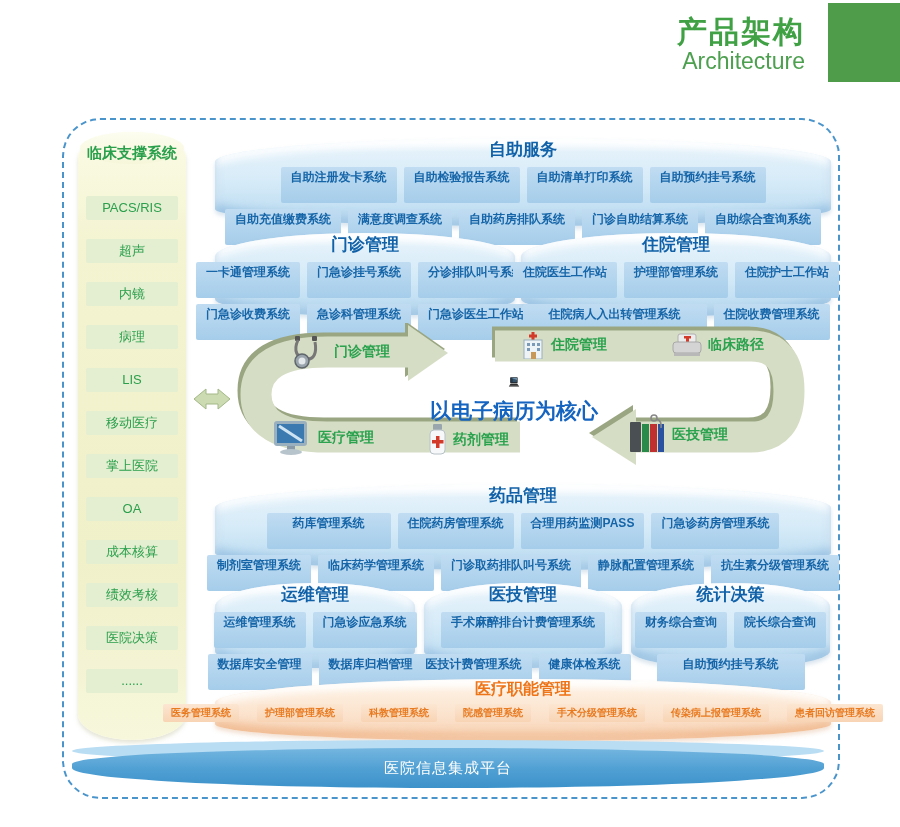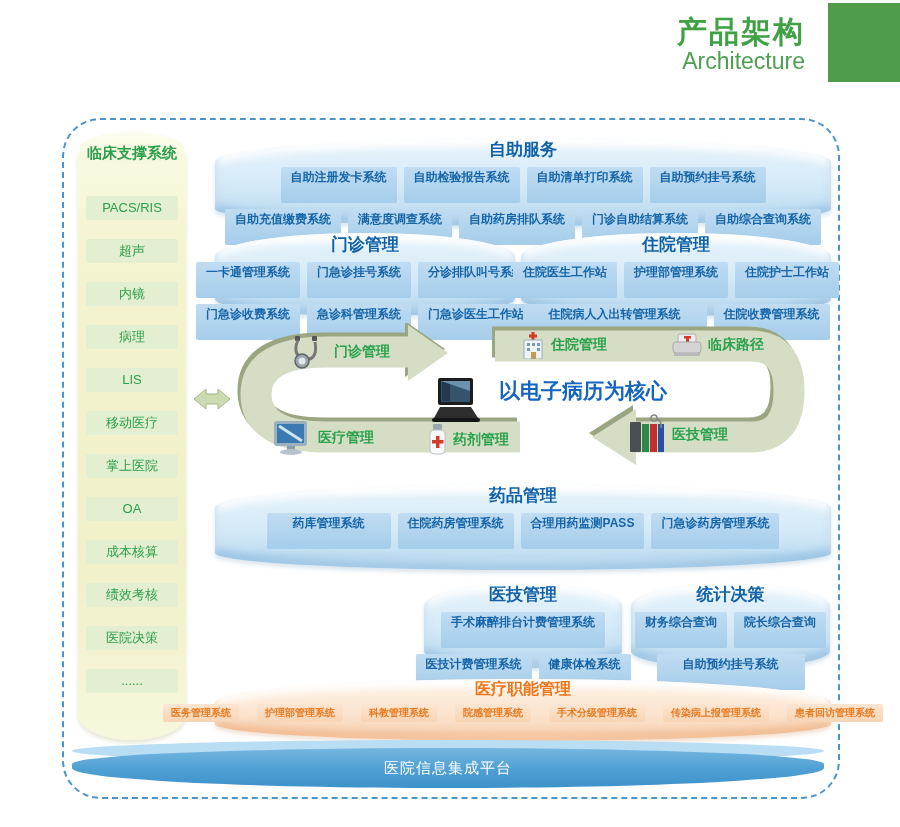--- a/index.html
+++ b/index.html
@@ -40,21 +40,21 @@
   .panel.orange{background:linear-gradient(180deg,#fffdfb 0%,#fdeede 22%,#fbe2cc 60%,#f8d5b8 88%,#fbe3d0 100%);
     box-shadow:inset 0 -7px 9px rgba(230,150,90,.4),inset 0 6px 8px rgba(255,255,255,.9),0 3px 4px rgba(220,170,130,.35);}
   .panel.orange .ptitle{color:#ee7418;font-size:16px;}
   .chip-o{height:18px;line-height:18px;padding:0 8px;background:linear-gradient(180deg,#fce6d2,#f8d4b4);
     color:#e87a20;font-size:10px;font-weight:bold;border-radius:2px;white-space:nowrap;}
 
   
   .flow-svg{position:absolute;left:232px;top:323px;}
   .link-svg{position:absolute;left:192px;top:385px;}
   .flow-node{position:absolute;display:flex;align-items:center;gap:6px;font-size:14px;font-weight:bold;color:#2aa24e;}
-  .flow-core{position:absolute;display:flex;gap:17px;font-size:21px;font-weight:bold;color:#1464c0;}
+  .flow-core{position:absolute;display:flex;align-items:center;gap:10px;font-size:21px;font-weight:bold;color:#1464c0;flex-direction:column;}
 
   
   .platform{position:absolute;left:72px;top:740px;width:752px;height:48px;}
   .platform-top{position:absolute;left:0;right:0;top:0;height:22px;border-radius:50%;background:#b9ddf3;}
   .platform-body{position:absolute;left:0;right:0;top:8px;bottom:0;border-radius:50% / 16px 16px 20px 20px;
     background:linear-gradient(180deg,#74b6e0 0%,#4f9fd3 55%,#3c92ca 100%);}
   .platform-label{position:absolute;left:0;right:0;top:19px;text-align:center;color:#fff;font-size:15px;font-weight:normal;letter-spacing:1px;}
 </style>
 </head>
 <body>
@@ -231,22 +231,40 @@
   </div>
 
   <div class="panel" style="left:215px;top:484px;width:616px;height:86px;">
     <div class="ptitle">药品管理</div>
     <div class="row">
       <span class="chip wide">药库管理系统</span>
       <span class="chip">住院药房管理系统</span>
       <span class="chip">合理用药监测PASS</span>
       <span class="chip">门急诊药房管理系统</span>
     </div>
-  </div>
-
+    <div class="row">
+      <span class="chip">制剂室管理系统</span>
+      <span class="chip">临床药学管理系统</span>
+      <span class="chip">门诊取药排队叫号系统</span>
+      <span class="chip">静脉配置管理系统</span>
+      <span class="chip">抗生素分级管理系统</span>
+    </div>
+  </div>
+
+  <div class="panel" style="left:215px;top:583px;width:200px;height:85px;">
+    <div class="ptitle">运维管理</div>
+    <div class="row">
+      <span class="chip">运维管理系统</span>
+      <span class="chip">门急诊应急系统</span>
+    </div>
+    <div class="row">
+      <span class="chip">数据库安全管理</span>
+      <span class="chip">数据库归档管理</span>
+    </div>
+  </div>
 
   <div class="panel" style="left:424px;top:583px;width:198px;height:85px;">
     <div class="ptitle">医技管理</div>
     <div class="row">
       <span class="chip">手术麻醉排台计费管理系统</span>
     </div>
     <div class="row">
       <span class="chip">医技计费管理系统</span>
       <span class="chip">健康体检系统</span>
     </div>

